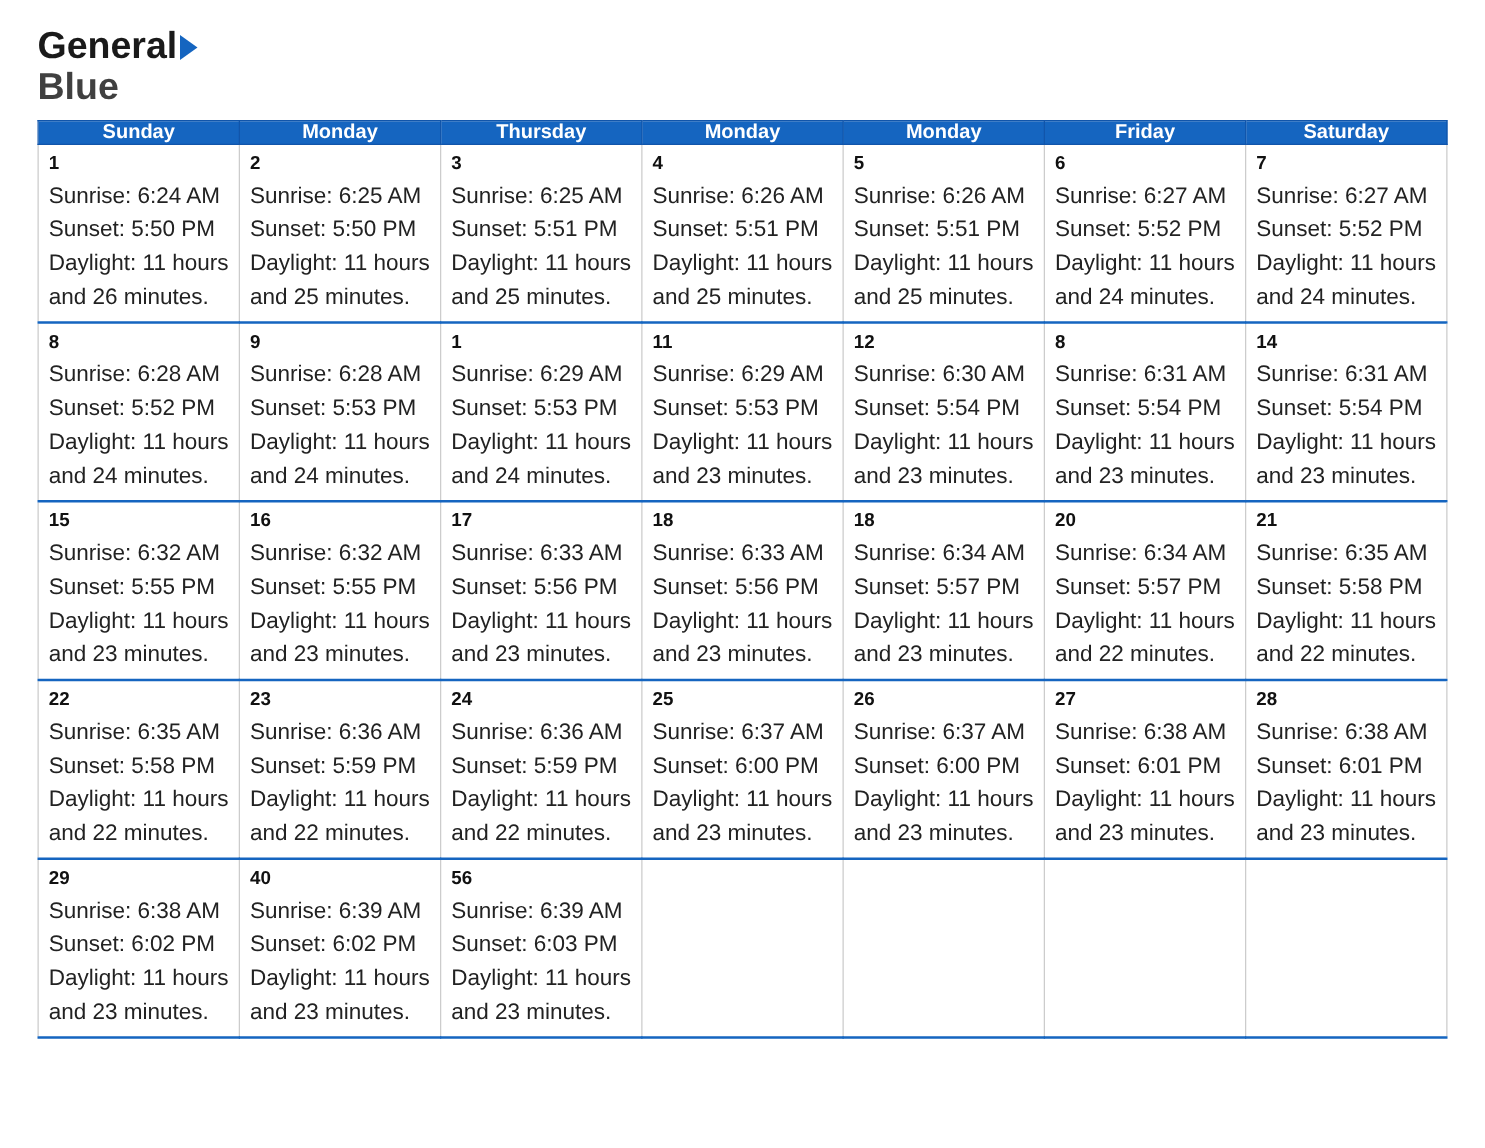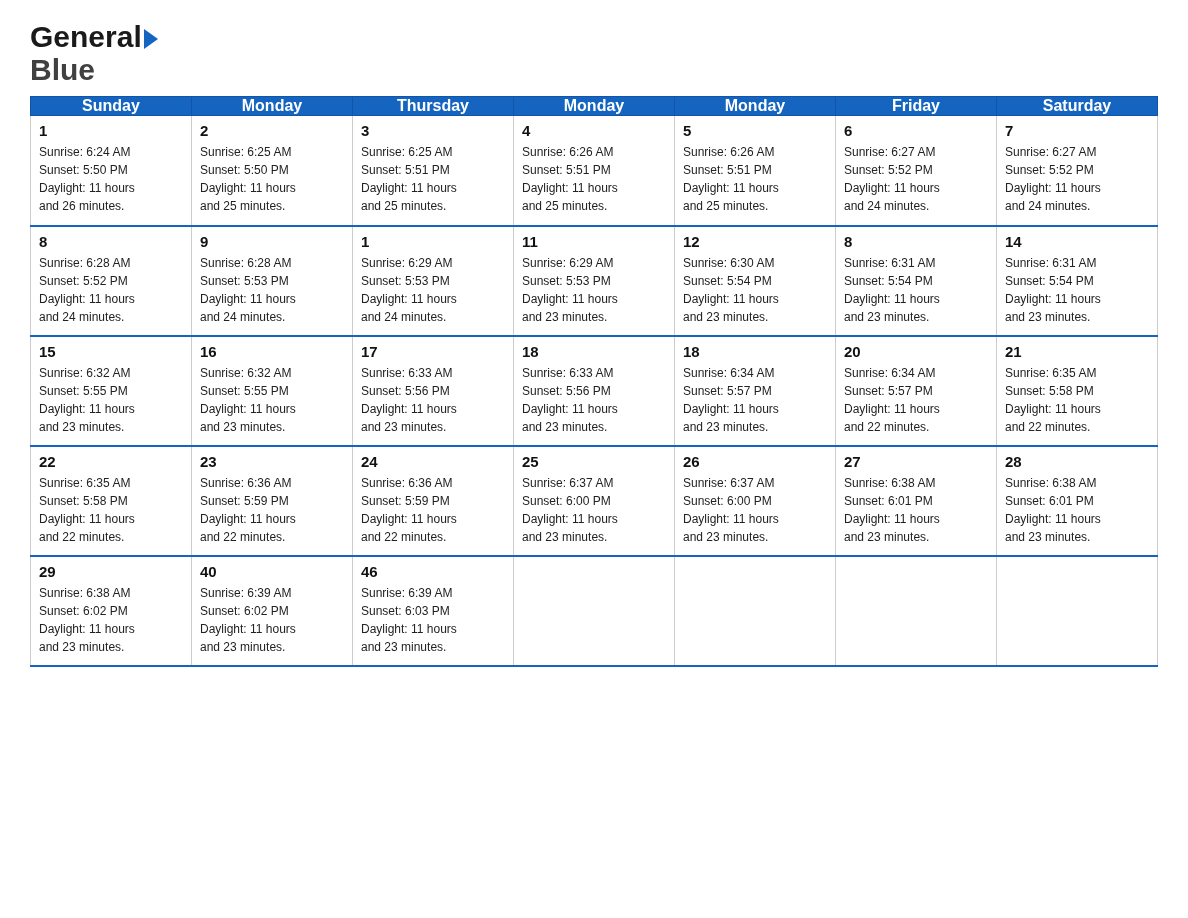--- a/index.html
+++ b/index.html
@@ -78,21 +78,21 @@
       width: calc(100% / 7);
       height: 110px;
     }
     .day-number {
       font-size: 15px;
       font-weight: bold;
       margin-bottom: 4px;
       color: #111;
     }
     .day-info {
-      font-size: 12px;
+      font-size: 18px;
       line-height: 1.5;
       color: #222;
     }
     .calendar tbody tr {
       border-bottom: 2px solid #1565c0;
     }
     .empty-cell {
       background: #fff;
     }
   </style>
@@ -401,21 +401,21 @@
         <td>
         <div class="day-number">40</div>
         <div class="day-info">
           Sunrise: 6:39 AM<br>
           Sunset: 6:02 PM<br>
           Daylight: 11 hours<br>
           and 23 minutes.
         </div>
       </td>
         <td>
-        <div class="day-number">46</div>
+        <div class="day-number">56</div>
         <div class="day-info">
           Sunrise: 6:39 AM<br>
           Sunset: 6:03 PM<br>
           Daylight: 11 hours<br>
           and 23 minutes.
         </div>
       </td>
         <td class="empty-cell"></td>
         <td class="empty-cell"></td>
         <td class="empty-cell"></td>

